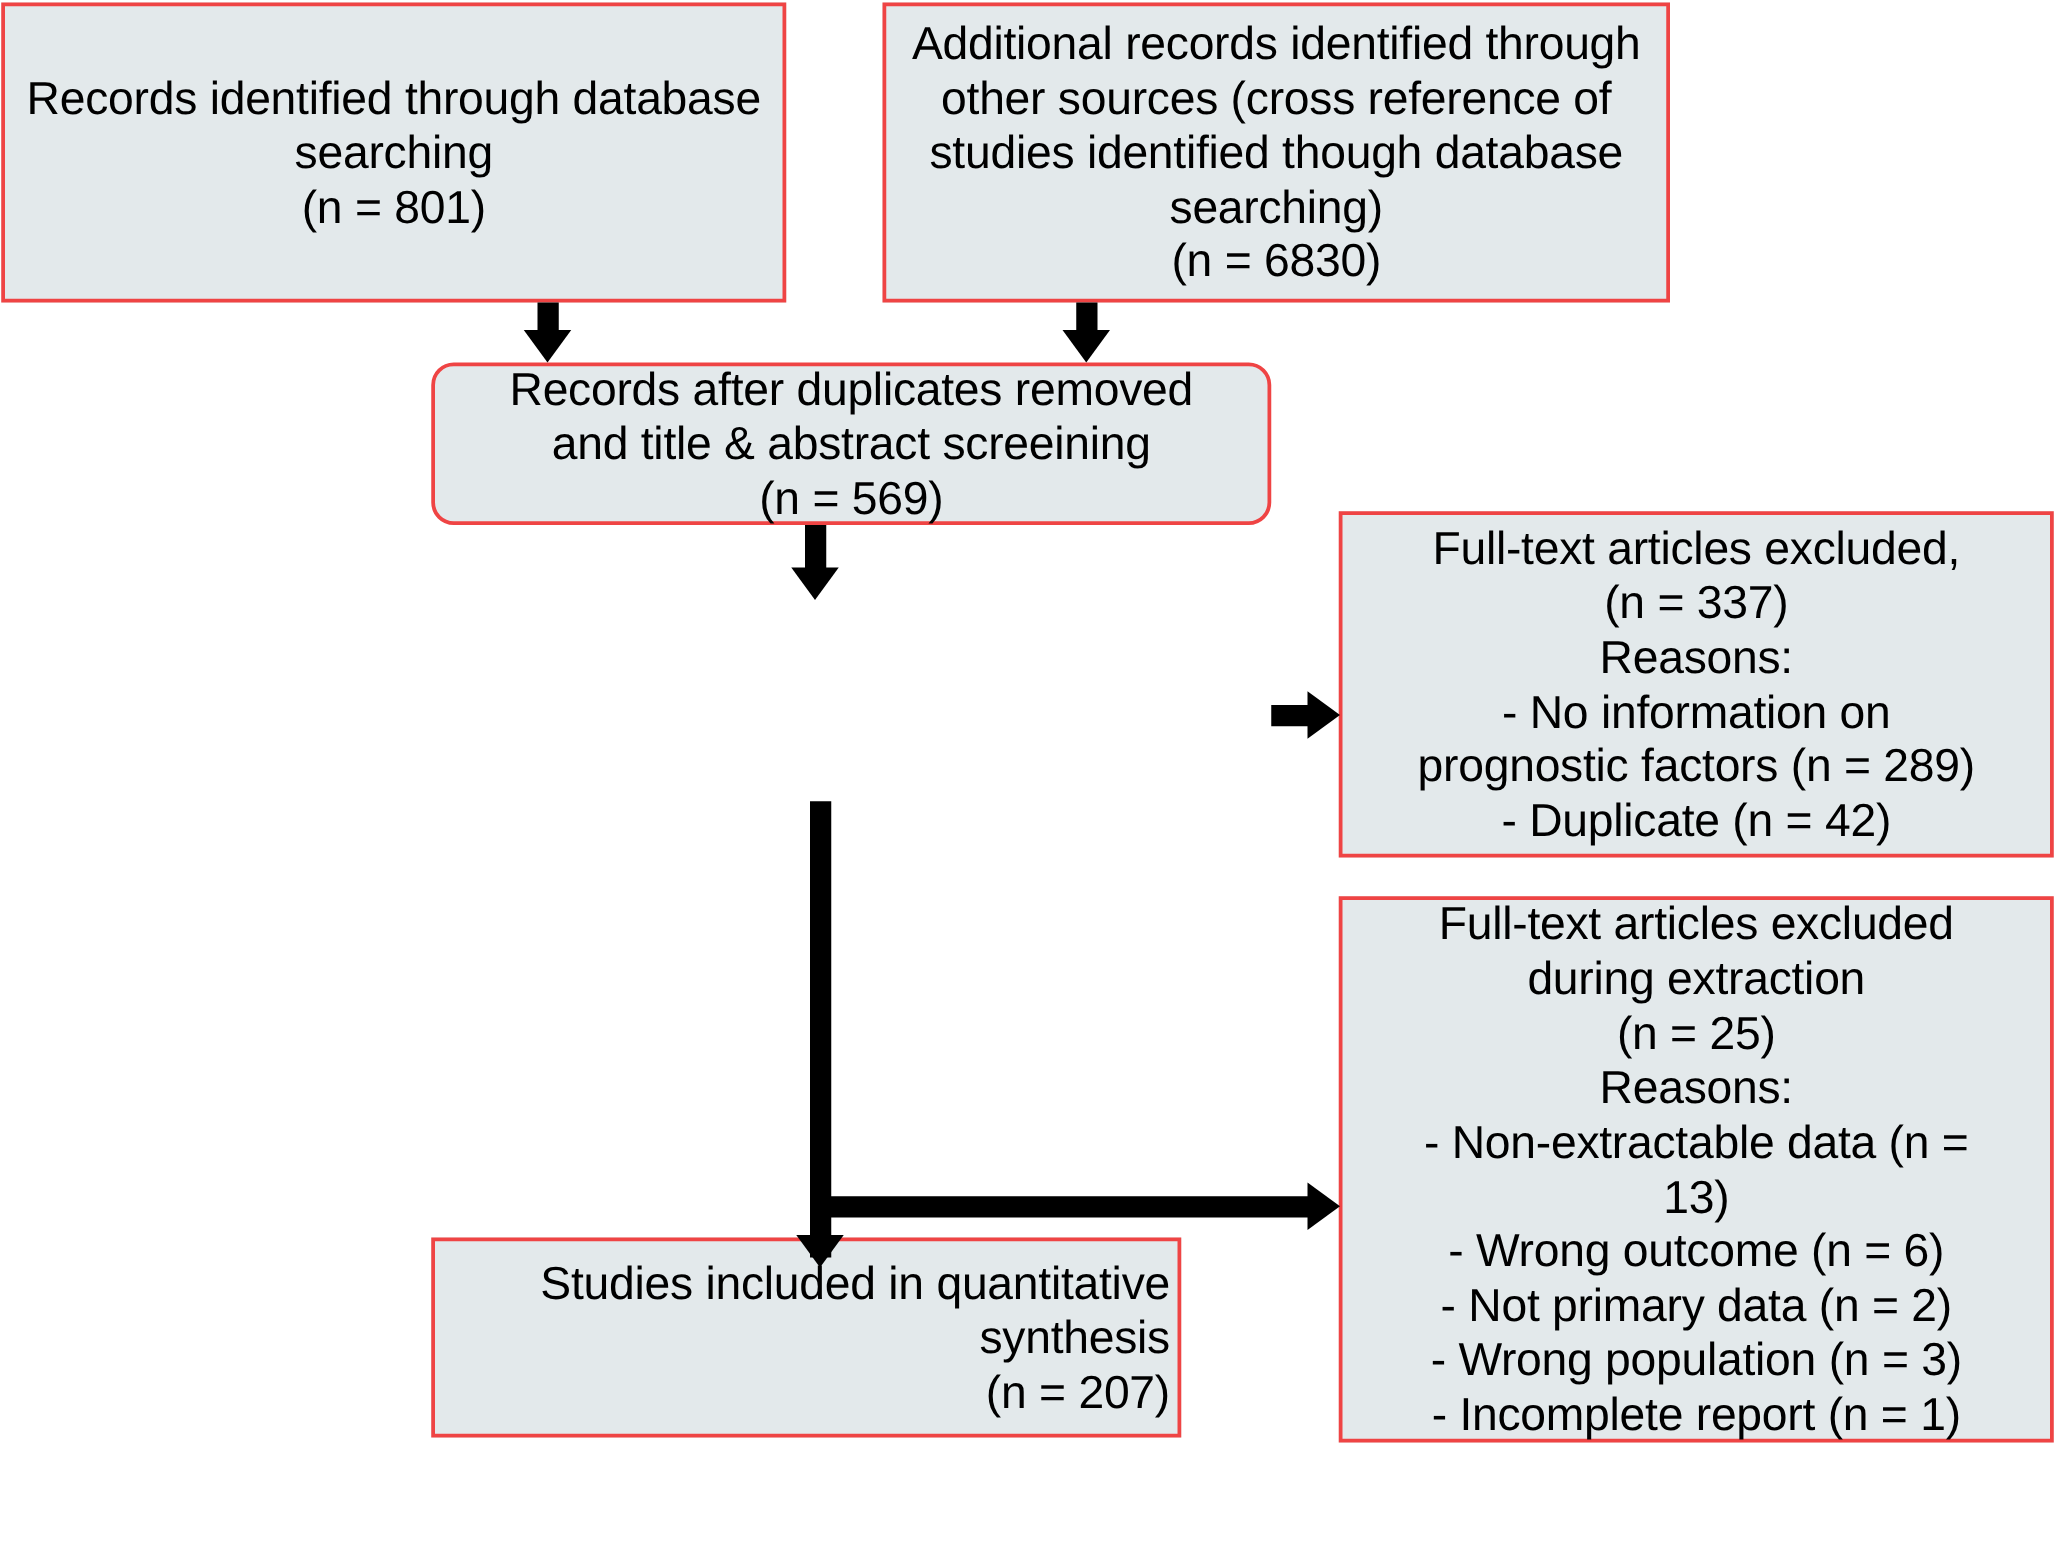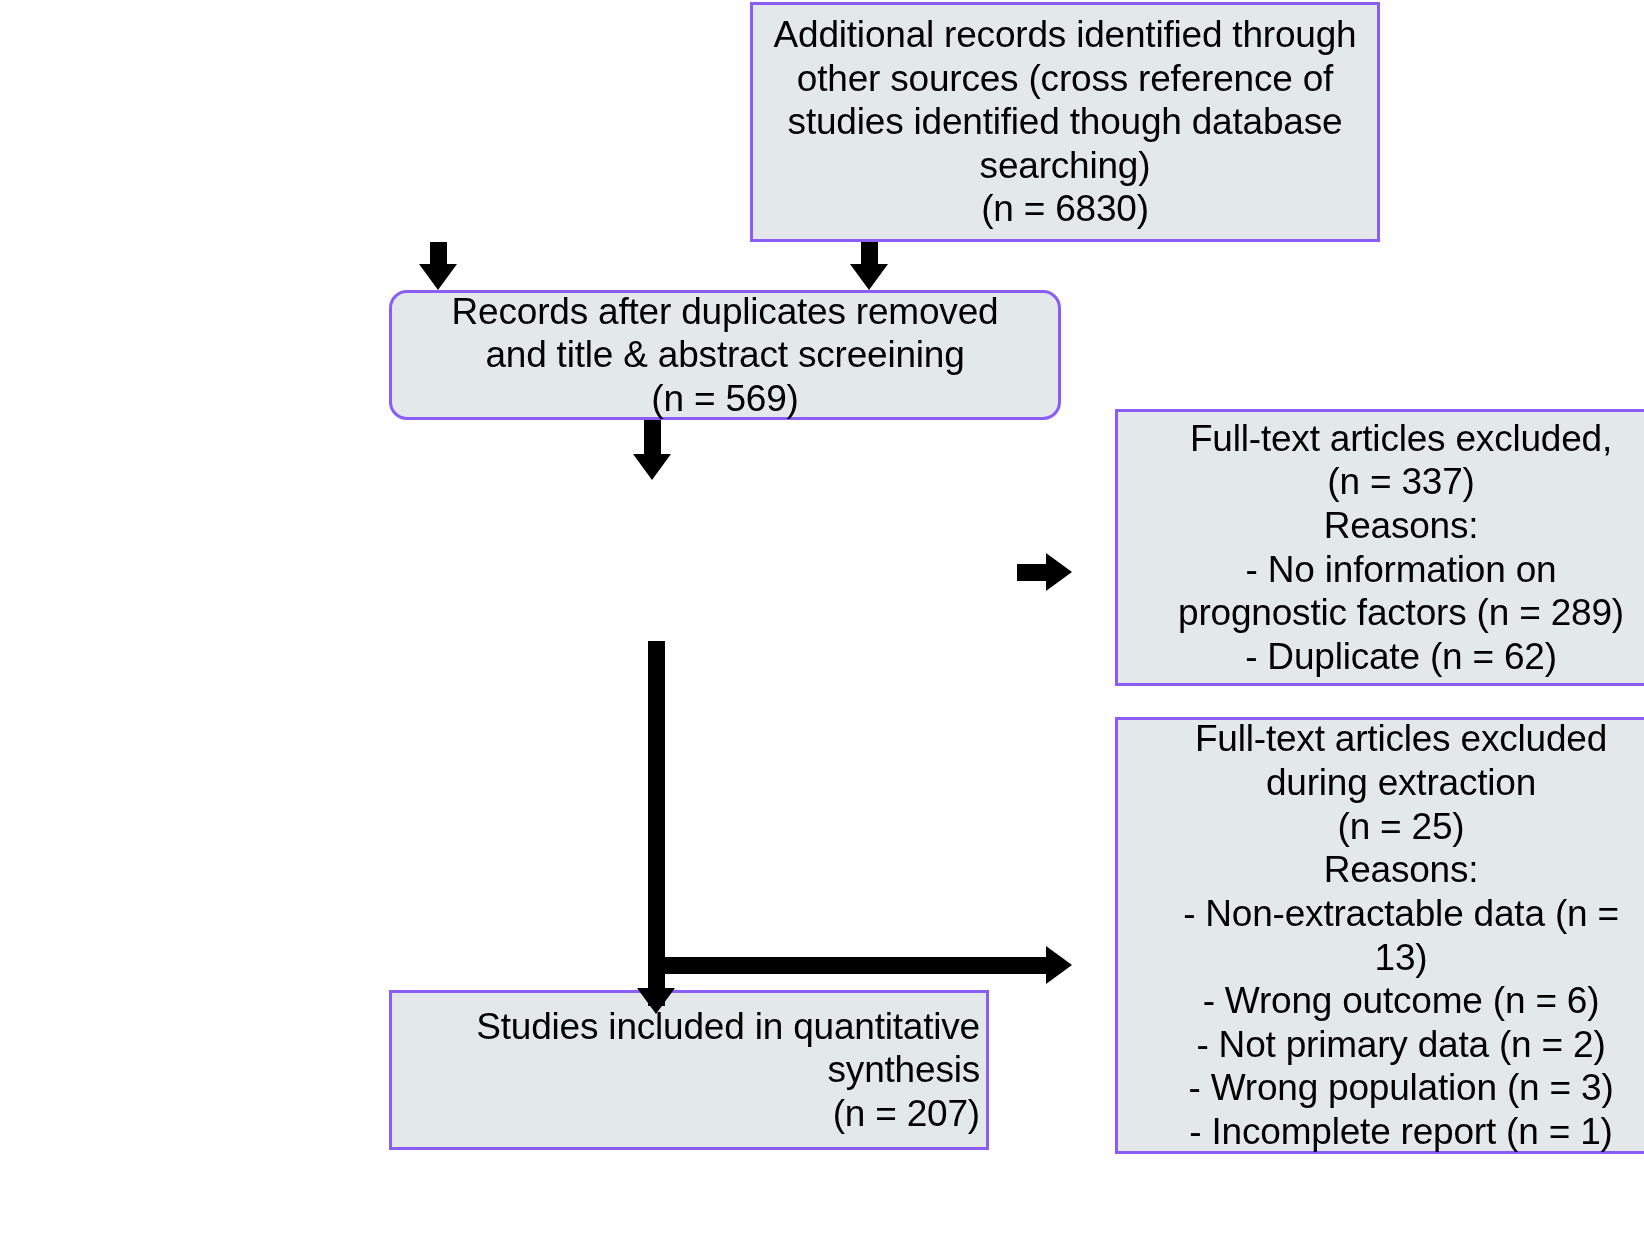--- a/index.html
+++ b/index.html
@@ -15,32 +15,31 @@
     position: relative;
     width: 1644px;
     height: 1244px;
     background: #ffffff;
     overflow: hidden;
   }
   .node {
     position: absolute;
     box-sizing: border-box;
     background: #e3e9eb;
-    border: 3px solid #8b5cf6;
+    border: 3px solid #ef4444;
     color: #000000;
     display: flex;
     align-items: center;
     justify-content: center;
     text-align: center;
     line-height: 1.18;
     font-size: 37px;
     letter-spacing: -0.2px;
     white-space: pre-line;
     padding: 2px 6px;
-    margin-left: 44px;
   }
   .node .nodetext {
     display: block;
     width: 100%;
     white-space: pre-line;
   }
 
   
   #n-db          { left: 1px;    top: 2px;    width: 628px;  height: 240px; }
   #n-other       { left: 706px;  top: 2px;    width: 630px;  height: 240px; }
@@ -94,20 +93,25 @@
   #a5-head  { left: 637px; top: 988px; }
   
   #a6-shaft { left: 648px; top: 957px; width: 411px; }
   #a6-head  { left: 1046px; top: 946px; }
 </style>
 </head>
 <body>
 
 <div id="diagram">
 
+  <div class="node" id="n-db">
+    <span class="nodetext">Records identified through database
+searching
+(n = 801)</span>
+  </div>
 
   <div class="node" id="n-other">
     <span class="nodetext">Additional records identified through
 other sources (cross reference of
 studies identified though database
 searching)
 (n = 6830)</span>
   </div>
 
   <div class="node" id="n-dedup">
@@ -116,21 +120,21 @@
 (n = 569)</span>
   </div>
 
 
   <div class="node" id="n-excl1">
     <span class="nodetext">Full-text articles excluded,
 (n = 337)
 Reasons:
 - No information on
 prognostic factors (n = 289)
-- Duplicate (n = 62)</span>
+- Duplicate (n = 42)</span>
   </div>
 
   <div class="node" id="n-excl2">
     <span class="nodetext">Full-text articles excluded
 during extraction
 (n = 25)
 Reasons:
 - Non-extractable data (n =
 13)
 - Wrong outcome (n = 6)

